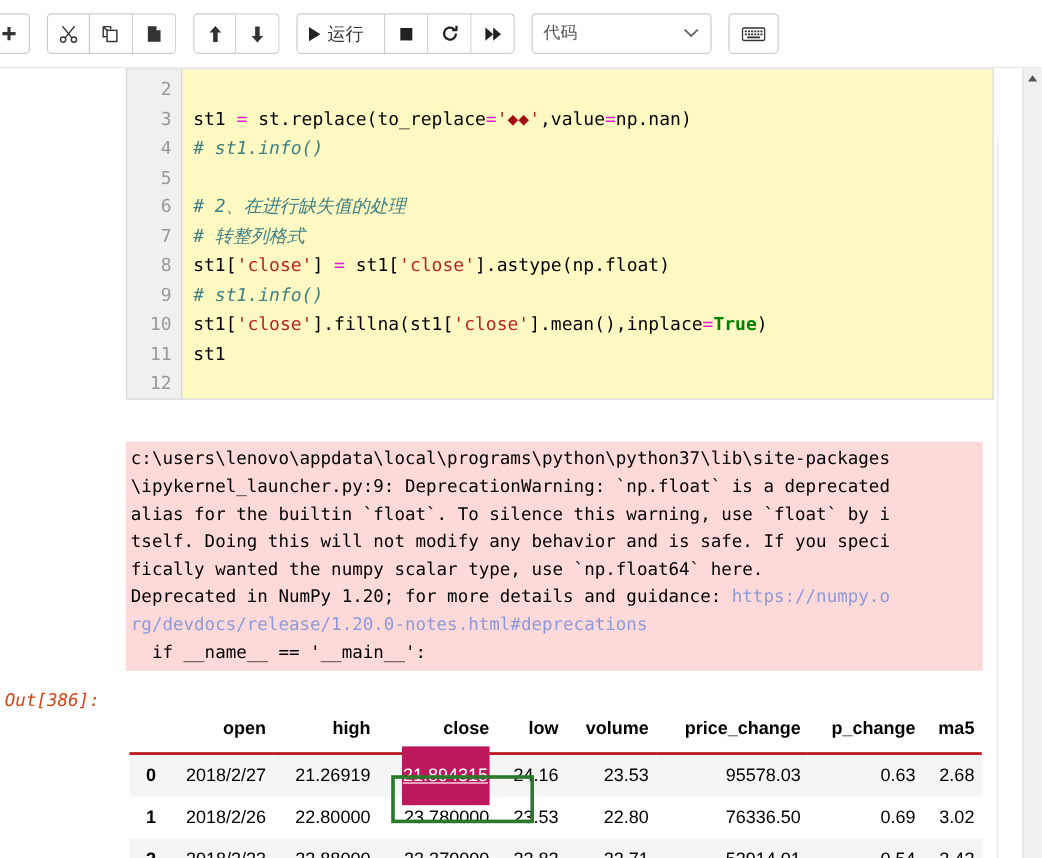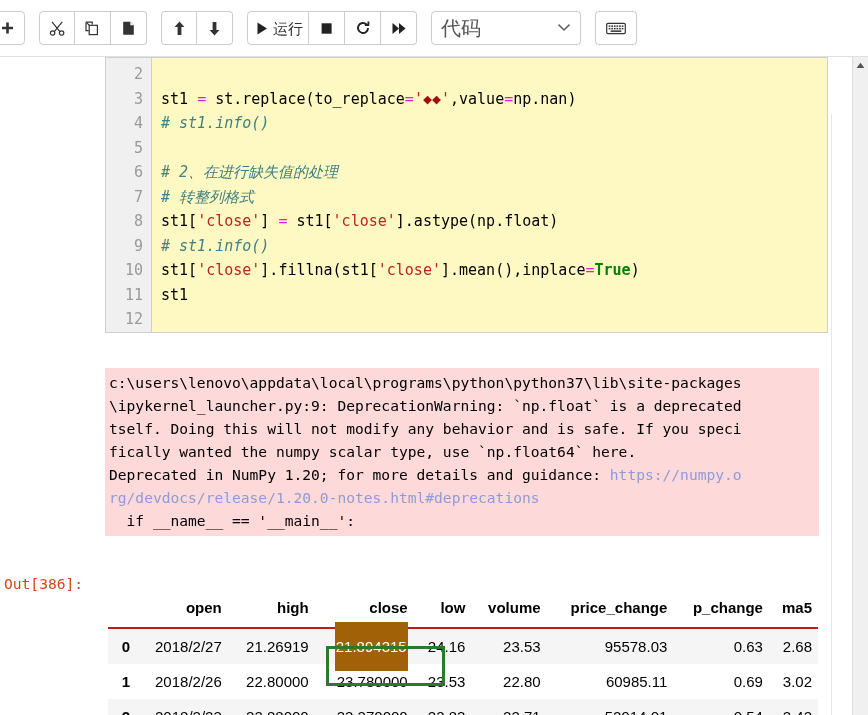--- a/index.html
+++ b/index.html
@@ -29,30 +29,30 @@
     color: #333333;
     font-size: 15px;
     cursor: pointer;
     padding: 0 7px;
   }
   .btn-group .tbtn + .tbtn { border-left: none; }
   .btn-group .tbtn:first-child { border-radius: 4px 0 0 4px; }
   .btn-group .tbtn:last-child { border-radius: 0 4px 4px 0; }
   .btn-group .tbtn:only-child { border-radius: 4px; }
   .tbtn svg { display: block; }
-  .run-btn { padding: 0 5px 0 7px; gap: 4px; }
+  .run-btn { padding: 0 17px 0 7px; gap: 4px; }
   .run-label { font-size: 15px; color: #333; line-height: 1; }
 
   #celltype-select {
     height: 34px; width: 150px;
     border: 1px solid #cccccc; border-radius: 4px;
     background: #ffffff;
     display: flex; align-items: center; justify-content: space-between;
     padding: 0 9px;
-    font-size: 20px; color: #555555;
+    font-size: 14px; color: #555555;
     margin-right: 14px;
     cursor: pointer;
   }
   .chev { color: #666; font-size: 12px; }
 
   
   #notebook {
     position: absolute; left: 0; top: 57px;
     width: 852px; height: 658px;
     background: #ffffff;
@@ -112,20 +112,21 @@
   }
   .wlink { color: #8e9bd6; }
 
   
   #out-prompt {
     position: absolute; left: 4px; top: 518px;
     font-family: "DejaVu Sans Mono", monospace;
     font-size: 14.6px;
     color: #d84315;
     white-space: pre;
+    font-style: italic;
   }
 
   
   #df-wrap { position: absolute; left: 108px; top: 542px; width: 710px; }
   table.df { border-collapse: collapse; width: 710px; font-size: 15px; color: #000; }
   table.df thead th {
     font-family: "Liberation Sans", sans-serif;
     font-weight: bold;
     text-align: right;
     padding: 0 6px 11px 6px;
@@ -139,23 +140,24 @@
     white-space: nowrap;
     border: none;
   }
   table.df tbody tr.odd { background: #f5f5f5; }
   table.df tbody tr.even { background: #ffffff; }
   td.idx, th.idx { font-weight: bold; text-align: right; width: 28px; }
   th.idx { border-bottom: 2px solid #1a1a1a; }
 
   
   .sel-text {
-    background: #a16207;
+    background: #be185d;
     color: #ffffff;
     padding: 16px 1px;
+    text-decoration: underline;
   }
   .greenbox {
     position: absolute;
     left: 326px; top: 589px;
     width: 119px; height: 40px;
     border: 3px solid #2a7a2a;
     background: transparent;
     pointer-events: none;
   }
 
@@ -336,20 +338,21 @@
         <div class="cline"><span>st1[</span><span class="k-str">'close'</span><span>] </span><span class="k-op">=</span><span> st1[</span><span class="k-str">'close'</span><span>].astype(np.float)</span></div>
         <div class="cline"><span class="k-com"># st1.info()</span></div>
         <div class="cline"><span>st1[</span><span class="k-str">'close'</span><span>].fillna(st1[</span><span class="k-str">'close'</span><span>].mean(),inplace</span><span class="k-op">=</span><span class="k-kw">True</span><span>)</span></div>
         <div class="cline"><span>st1</span></div>
       </div>
   </div>
 
   <div id="warn">
       <div class="wline"><span>c:\users\lenovo\appdata\local\programs\python\python37\lib\site-packages</span></div>
       <div class="wline"><span>\ipykernel_launcher.py:9: DeprecationWarning: `np.float` is a deprecated</span></div>
+      <div class="wline"><span>alias for the builtin `float`. To silence this warning, use `float` by i</span></div>
       <div class="wline"><span>tself. Doing this will not modify any behavior and is safe. If you speci</span></div>
       <div class="wline"><span>fically wanted the numpy scalar type, use `np.float64` here.</span></div>
       <div class="wline"><span>Deprecated in NumPy 1.20; for more details and guidance: </span><span class="wlink">https://numpy.o</span></div>
       <div class="wline"><span class="wlink">rg/devdocs/release/1.20.0-notes.html#deprecations</span></div>
       <div class="wline"><span>  if __name__ == '__main__':</span></div>
     </div>
 
   <div id="out-prompt">Out[386]:</div>
 
   <div id="df-wrap">
@@ -379,21 +382,21 @@
             <td>0.63</td>
             <td>2.68</td>
           </tr>
           <tr class="even">
             <td class="idx">1</td>
             <td>2018/2/26</td>
             <td>22.80000</td>
             <td>23.780000</td>
             <td>23.53</td>
             <td>22.80</td>
-            <td>60985.11</td>
+            <td>76336.50</td>
             <td>0.69</td>
             <td>3.02</td>
           </tr>
           <tr class="odd">
             <td class="idx">2</td>
             <td>2018/2/23</td>
             <td>22.88000</td>
             <td>23.370000</td>
             <td>22.82</td>
             <td>22.71</td>

